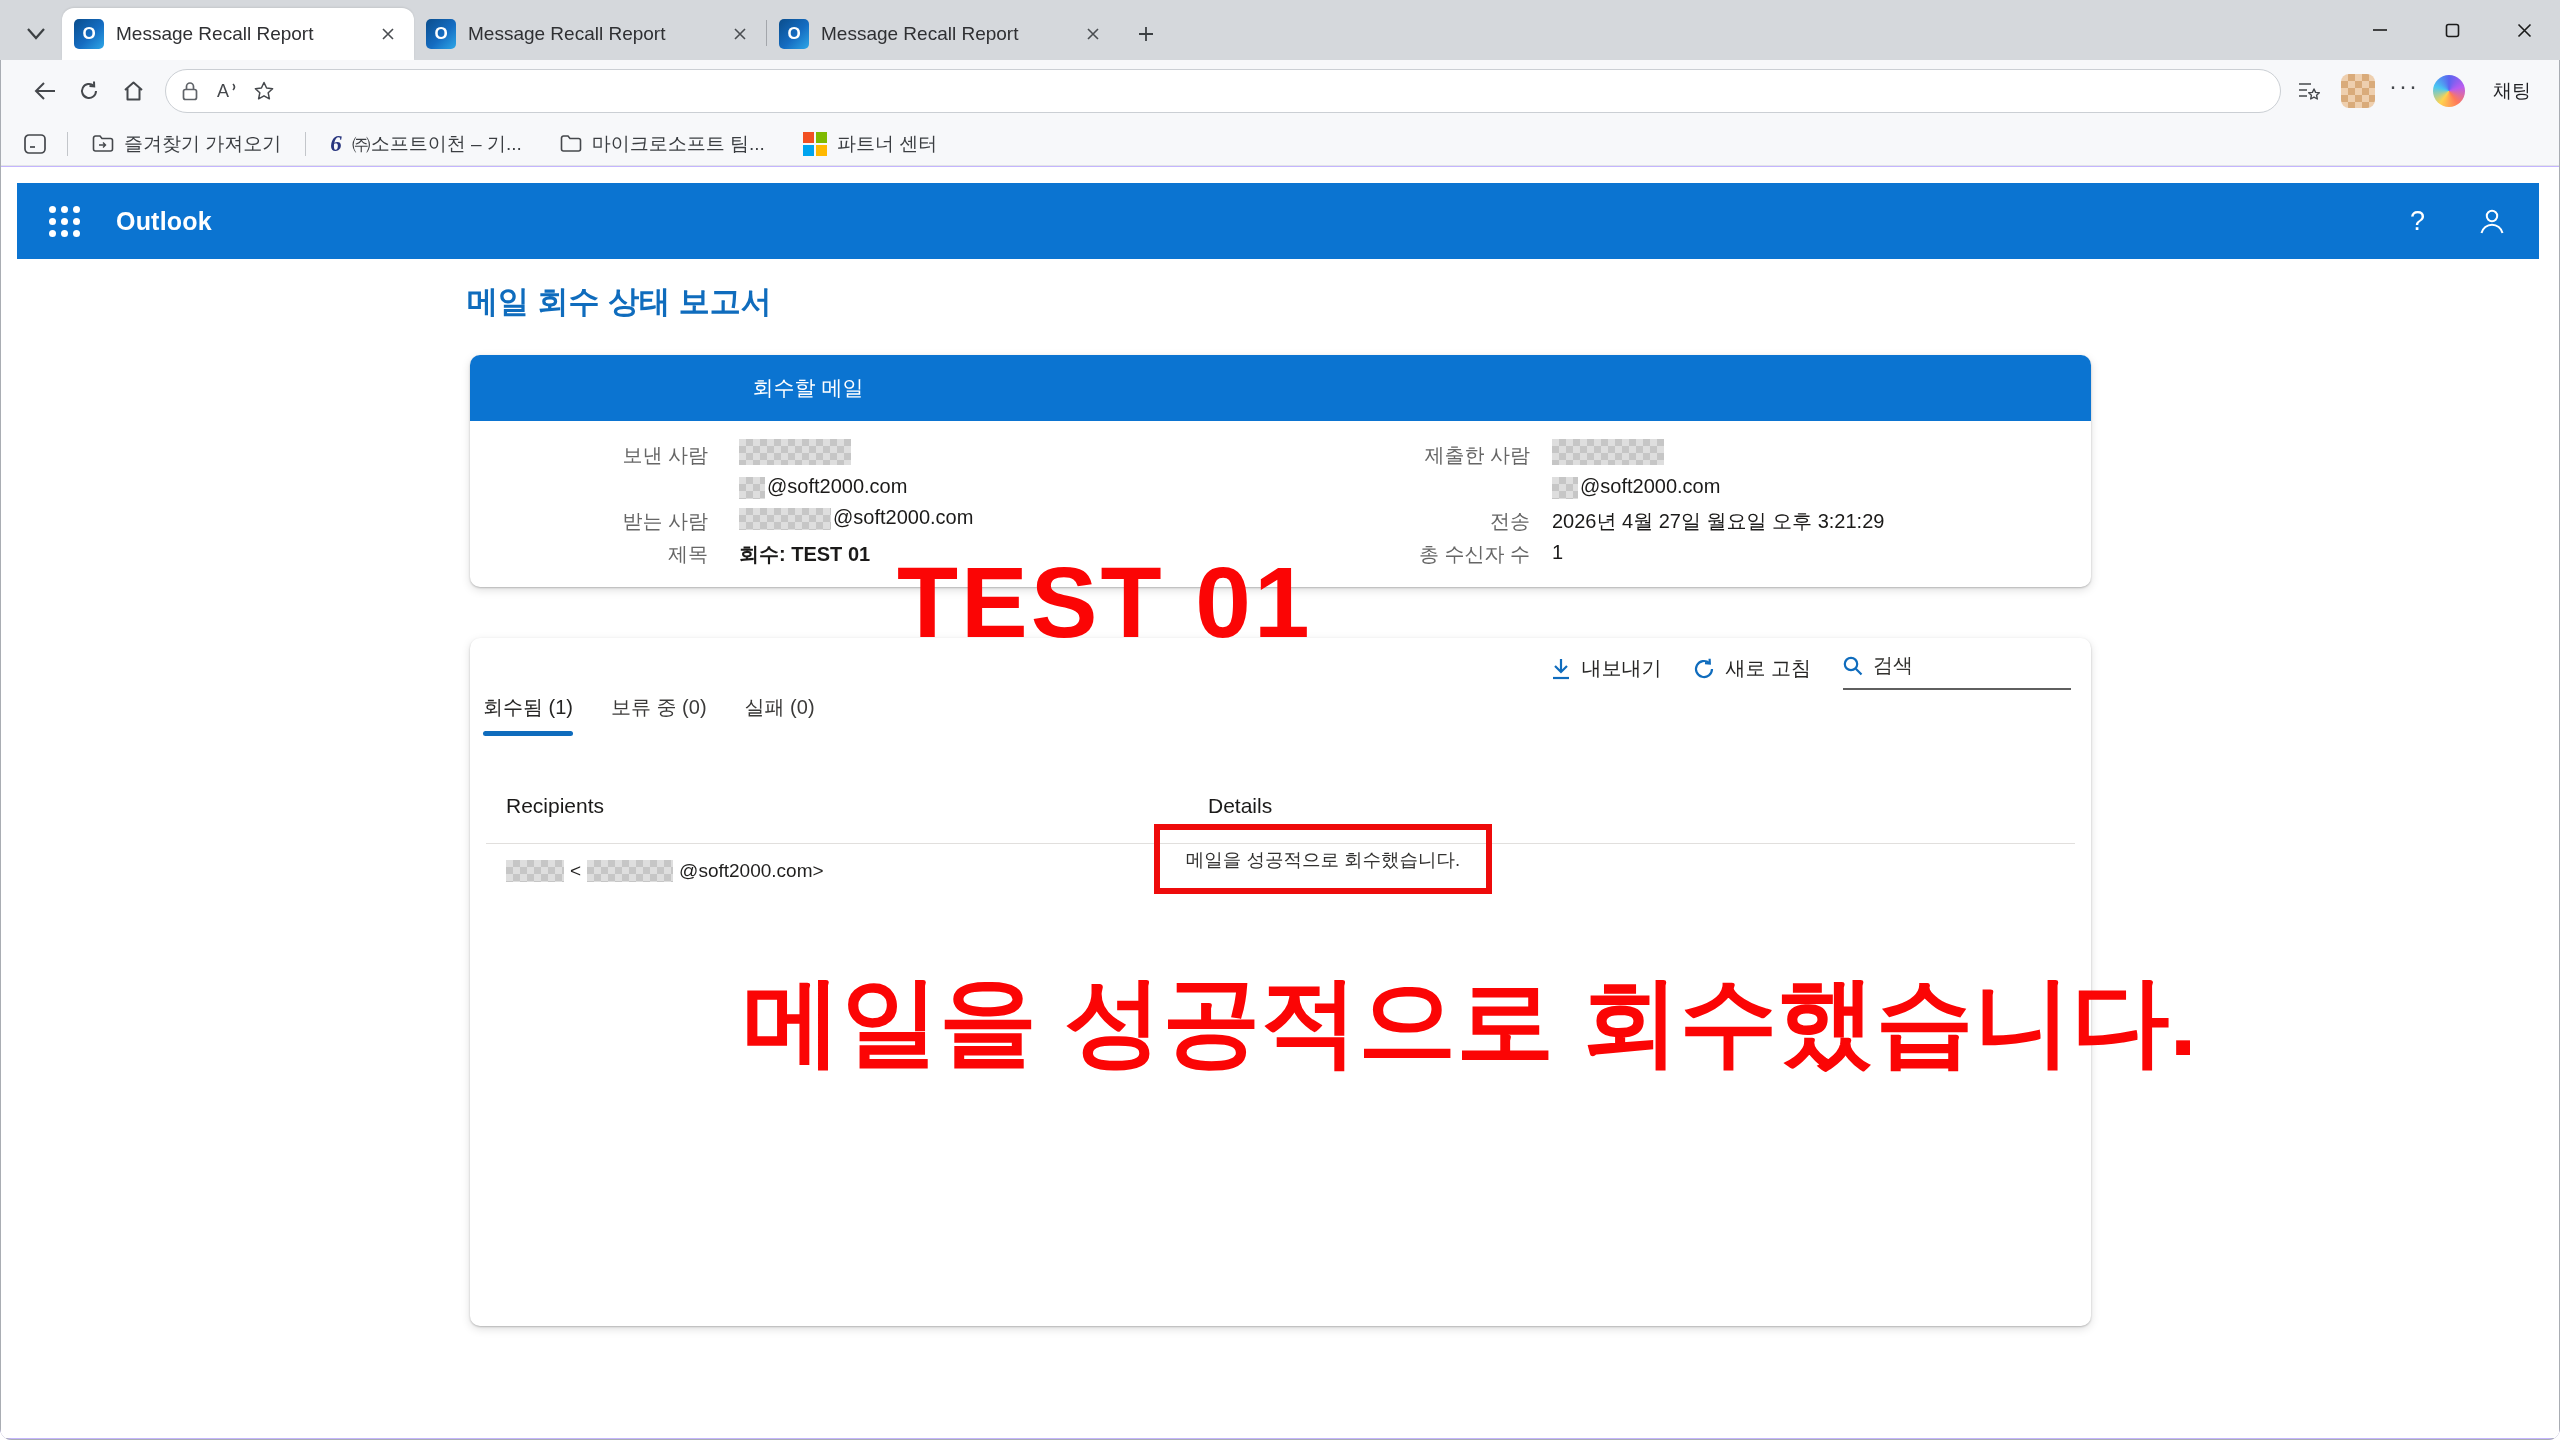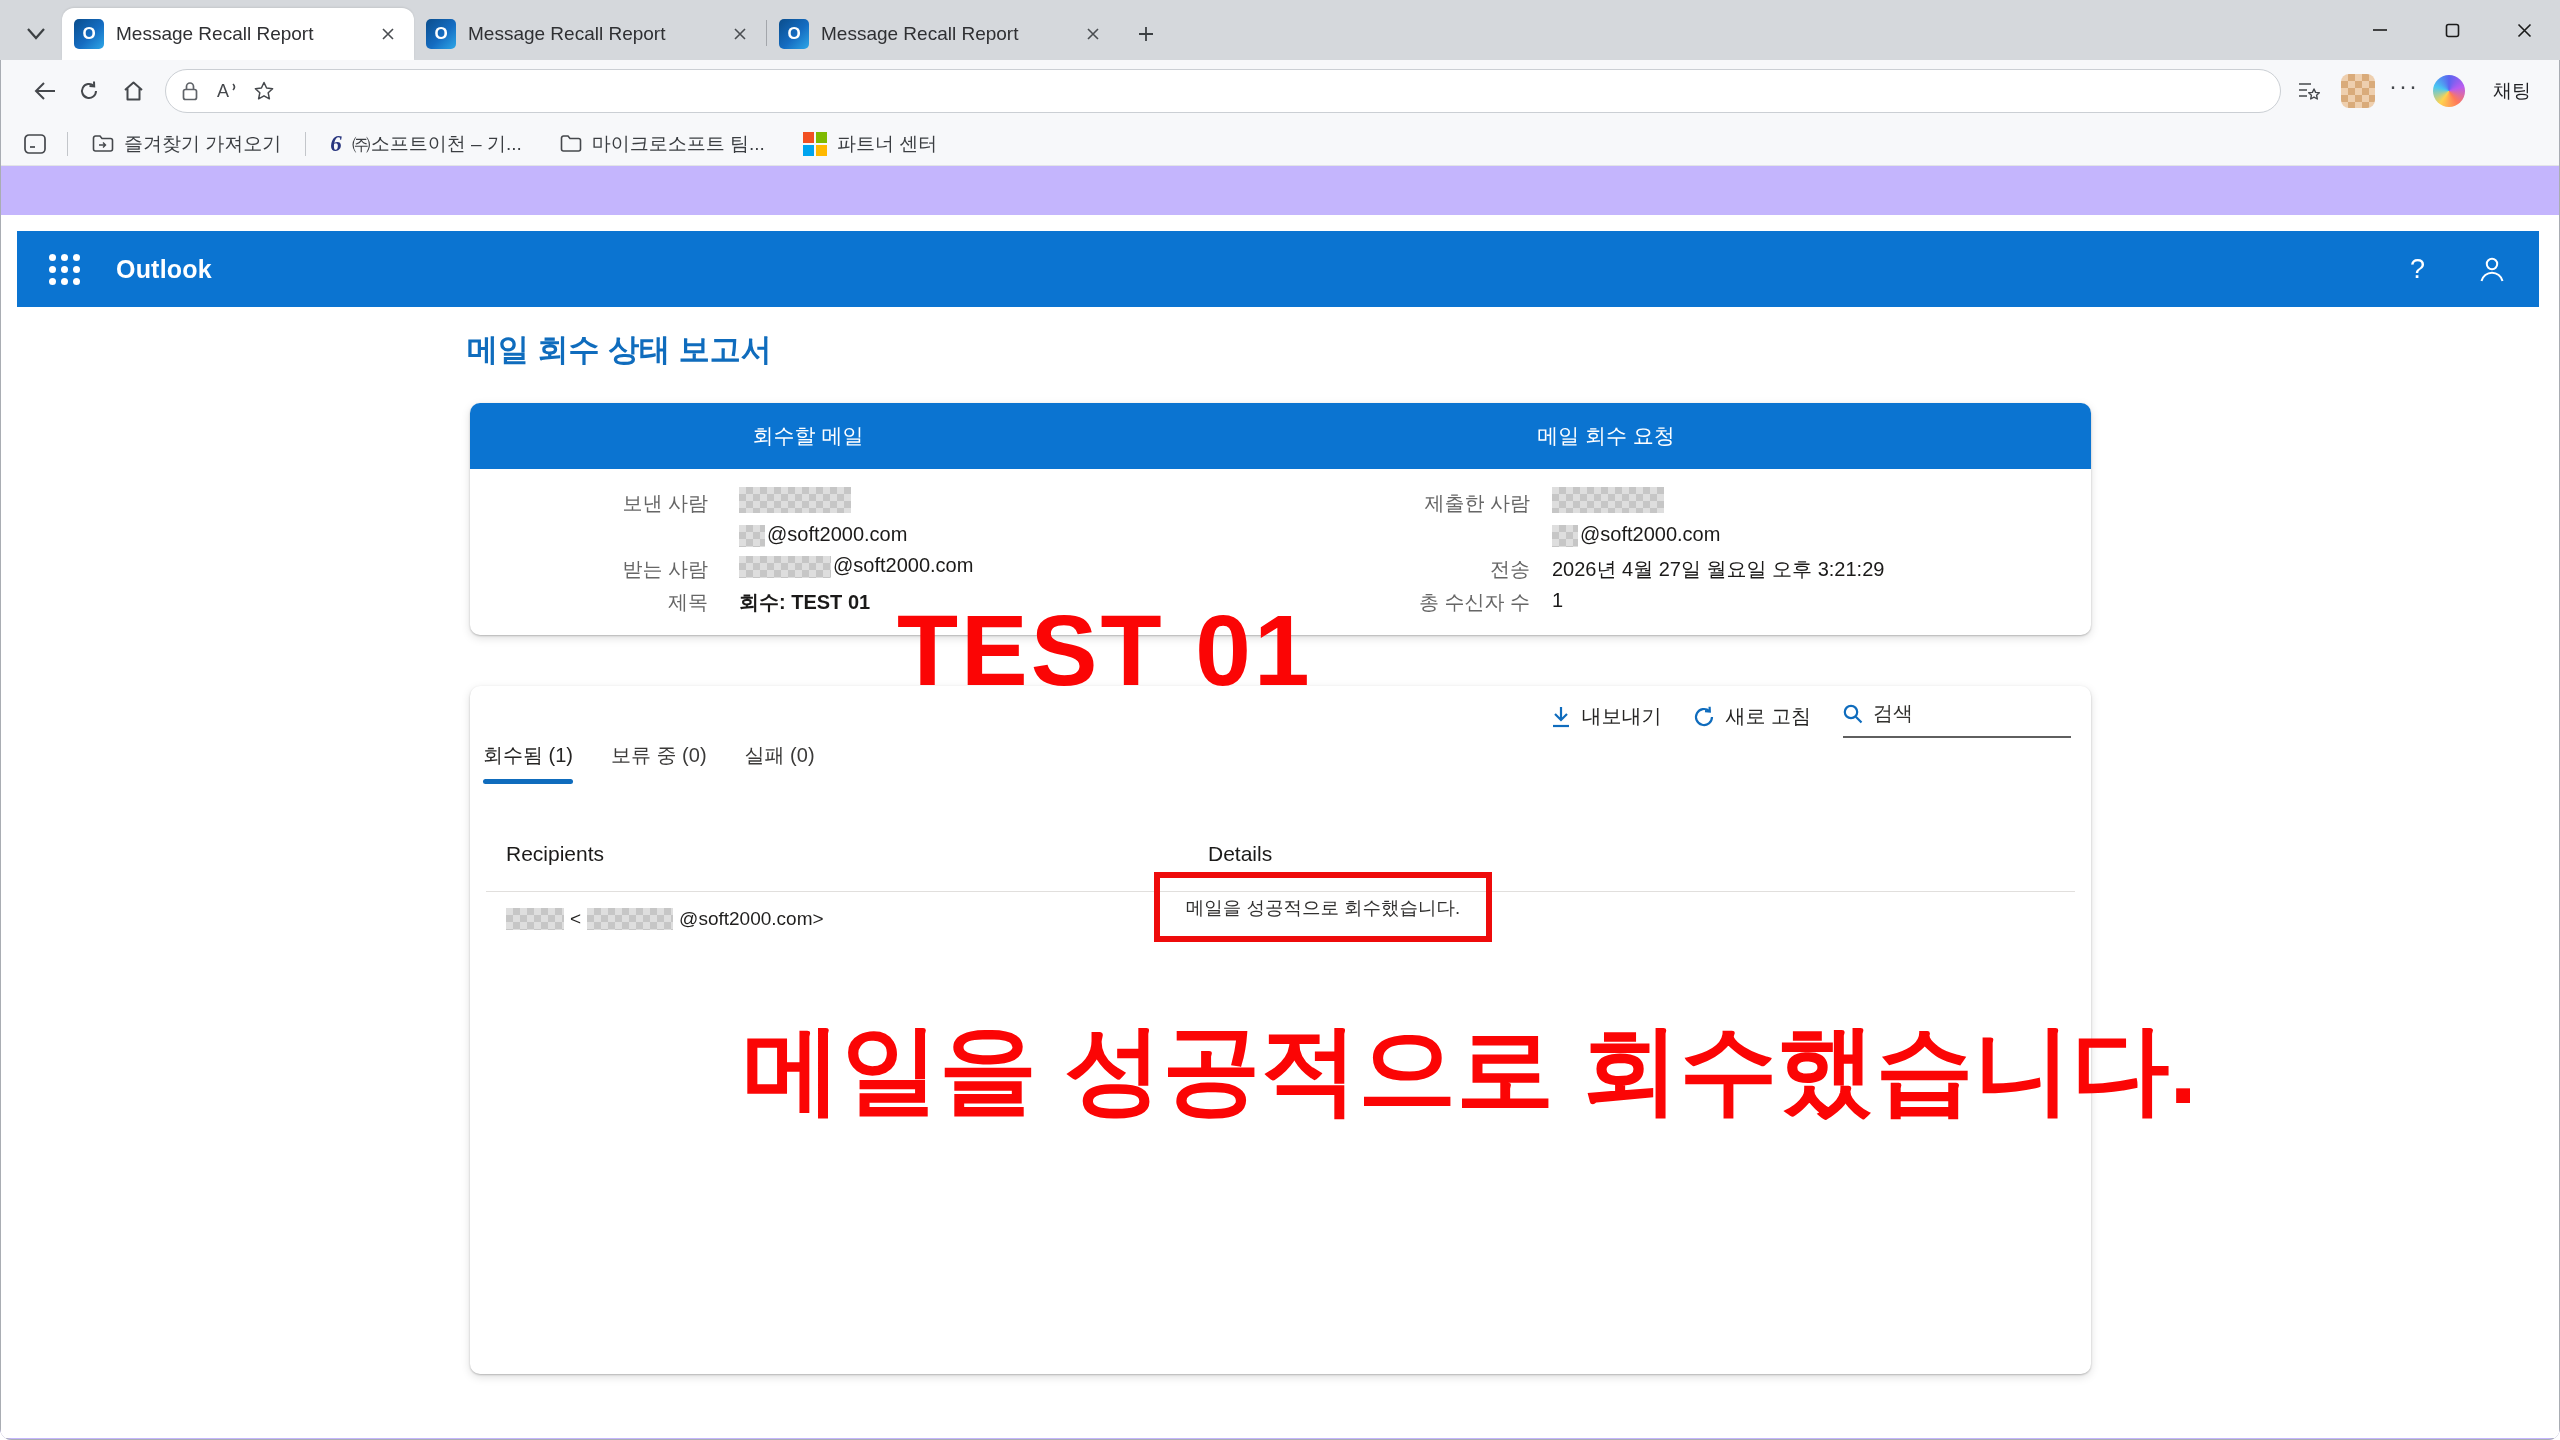--- a/index.html
+++ b/index.html
@@ -52,21 +52,21 @@
   .bookmarks { position:absolute; top:122px; left:1px; right:1px; height:44px; background:#f7f8fa;
                border-bottom:1px solid #e2e4e7; display:flex; align-items:center; padding:0 16px;
                font-size:19px; color:#3b3e42; }
   .bm-sep { width:1px; height:24px; background:#c3c6ca; margin:0 14px; }
   .bm-item { display:flex; align-items:center; gap:10px; padding:4px 10px; border-radius:6px; white-space:nowrap; }
   .ms-logo { display:grid; grid-template-columns:11px 11px; grid-template-rows:11px 11px; gap:2px; }
   .ms-logo i { display:block; }
   .site-glyph { font-size:23px; font-weight:700; font-style:italic; color:#28357e; font-family:"Liberation Serif",serif; }
 
   
-  .content { position:absolute; top:167px; left:1px; right:1px; bottom:2px; background:#ffffff;margin-top:48px; }
+  .content { position:absolute; top:167px; left:1px; right:1px; bottom:2px; background:#ffffff; }
   .ol-header { position:absolute; top:16px; left:16px; width:2522px; height:76px; background:#0b74d1;
                display:flex; align-items:center; padding:0 32px; }
   .waffle { display:grid; grid-template-columns:repeat(3,7px); grid-template-rows:repeat(3,7px); gap:5px; }
   .waffle i { display:block; width:7px; height:7px; border-radius:50%; background:#fff; }
   .ol-brand { color:#fff; font-size:25px; font-weight:700; margin-left:36px; letter-spacing:0.2px; }
   .ol-right { margin-left:auto; display:flex; align-items:center; gap:52px; color:#fff; }
   .ol-help { font-size:27px; font-weight:400; }
 
   .page-title { position:absolute; left:466px; top:114px; font-size:31px; font-weight:600; color:#0f6cbd; }
 
@@ -292,21 +292,20 @@
             <path d="M4.5 27 a10.8 10.8 0 0 1 21 0" fill="none" stroke="#fff" stroke-width="2"></path>
           </svg>
       </span>
     </div>
 
     <div class="page-title">메일 회수 상태 보고서</div>
 
     <div class="card card1">
       <div class="card1-header">
         <span class="c1h-left">회수할 메일</span>
-        <span class="c1h-right">메일 회수 요청</span>
       </div>
 
       <span class="f-label lleft" style="top:87px">보낸 사람</span>
       <span class="f-value lval" style="top:84px"><span class="px" style="width:112px;height:26px"></span></span>
       <span class="f-value lval" style="top:120px"><span class="px" style="width:26px;height:22px;margin-right:2px"></span><span>@soft2000.com</span></span>
 
       <span class="f-label lleft" style="top:153px">받는 사람</span>
       <span class="f-value lval" style="top:151px"><span class="px" style="width:92px;height:22px;margin-right:2px"></span><span>@soft2000.com</span></span>
 
       <span class="f-label lleft" style="top:186px">제목</span>

